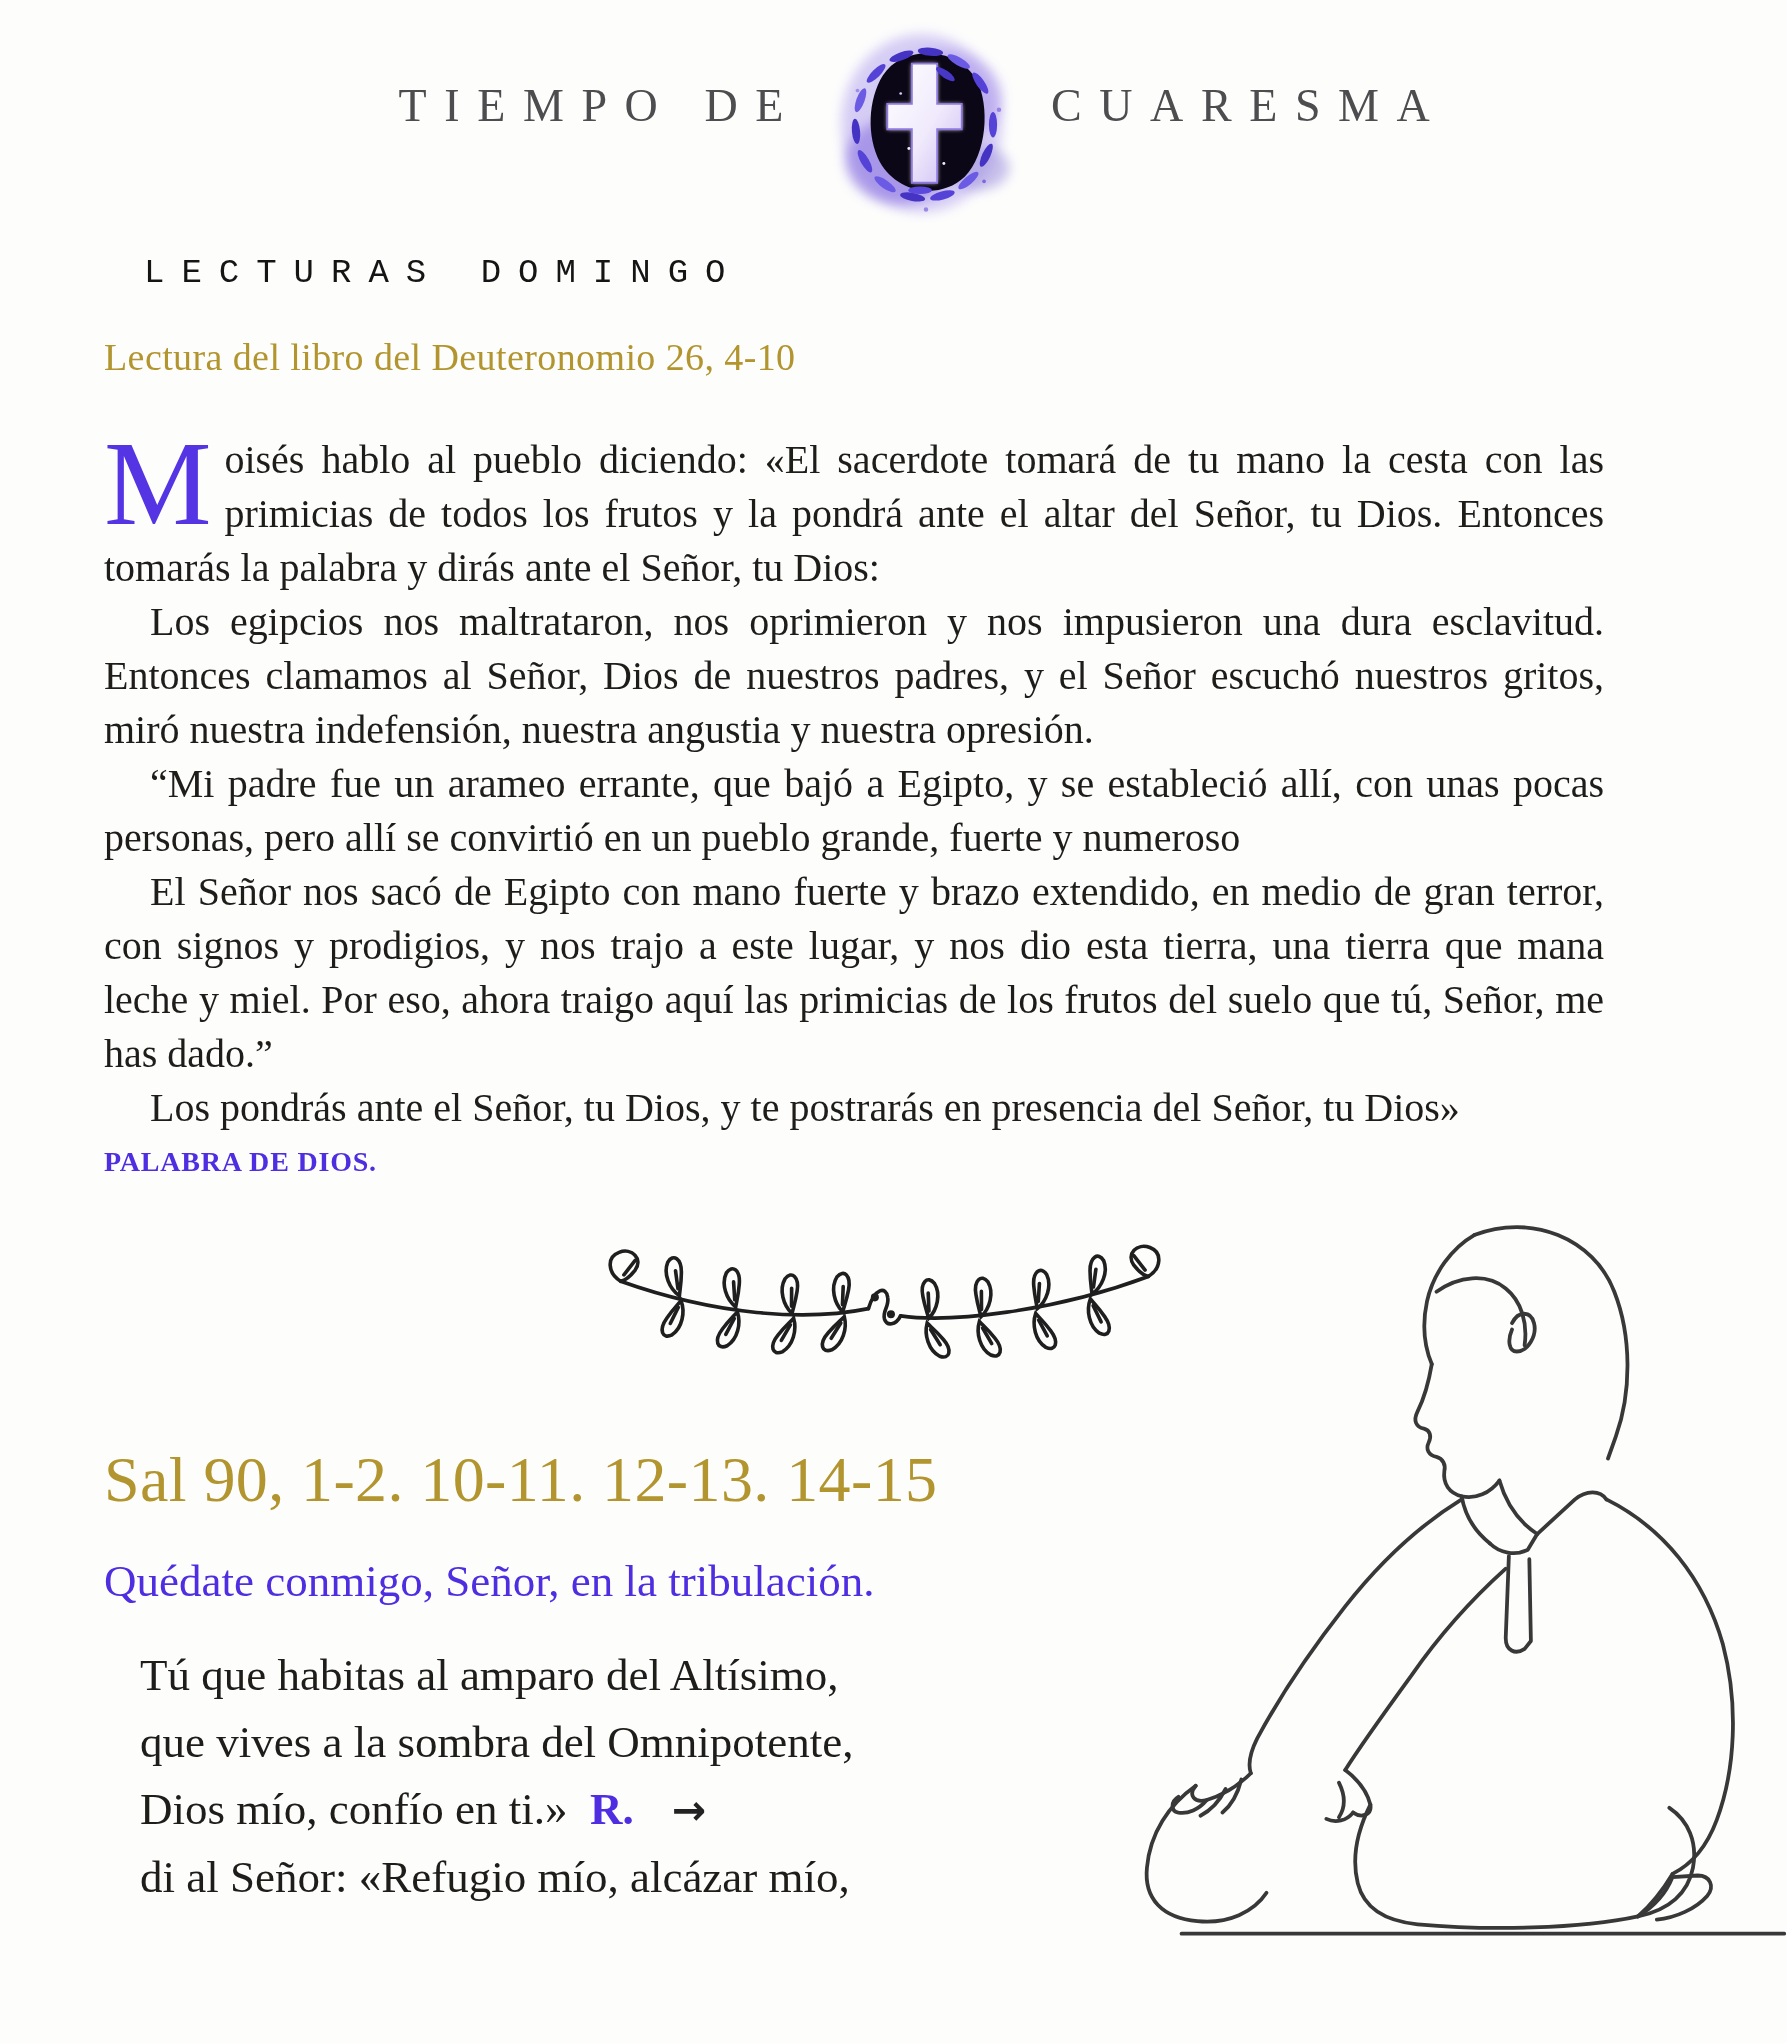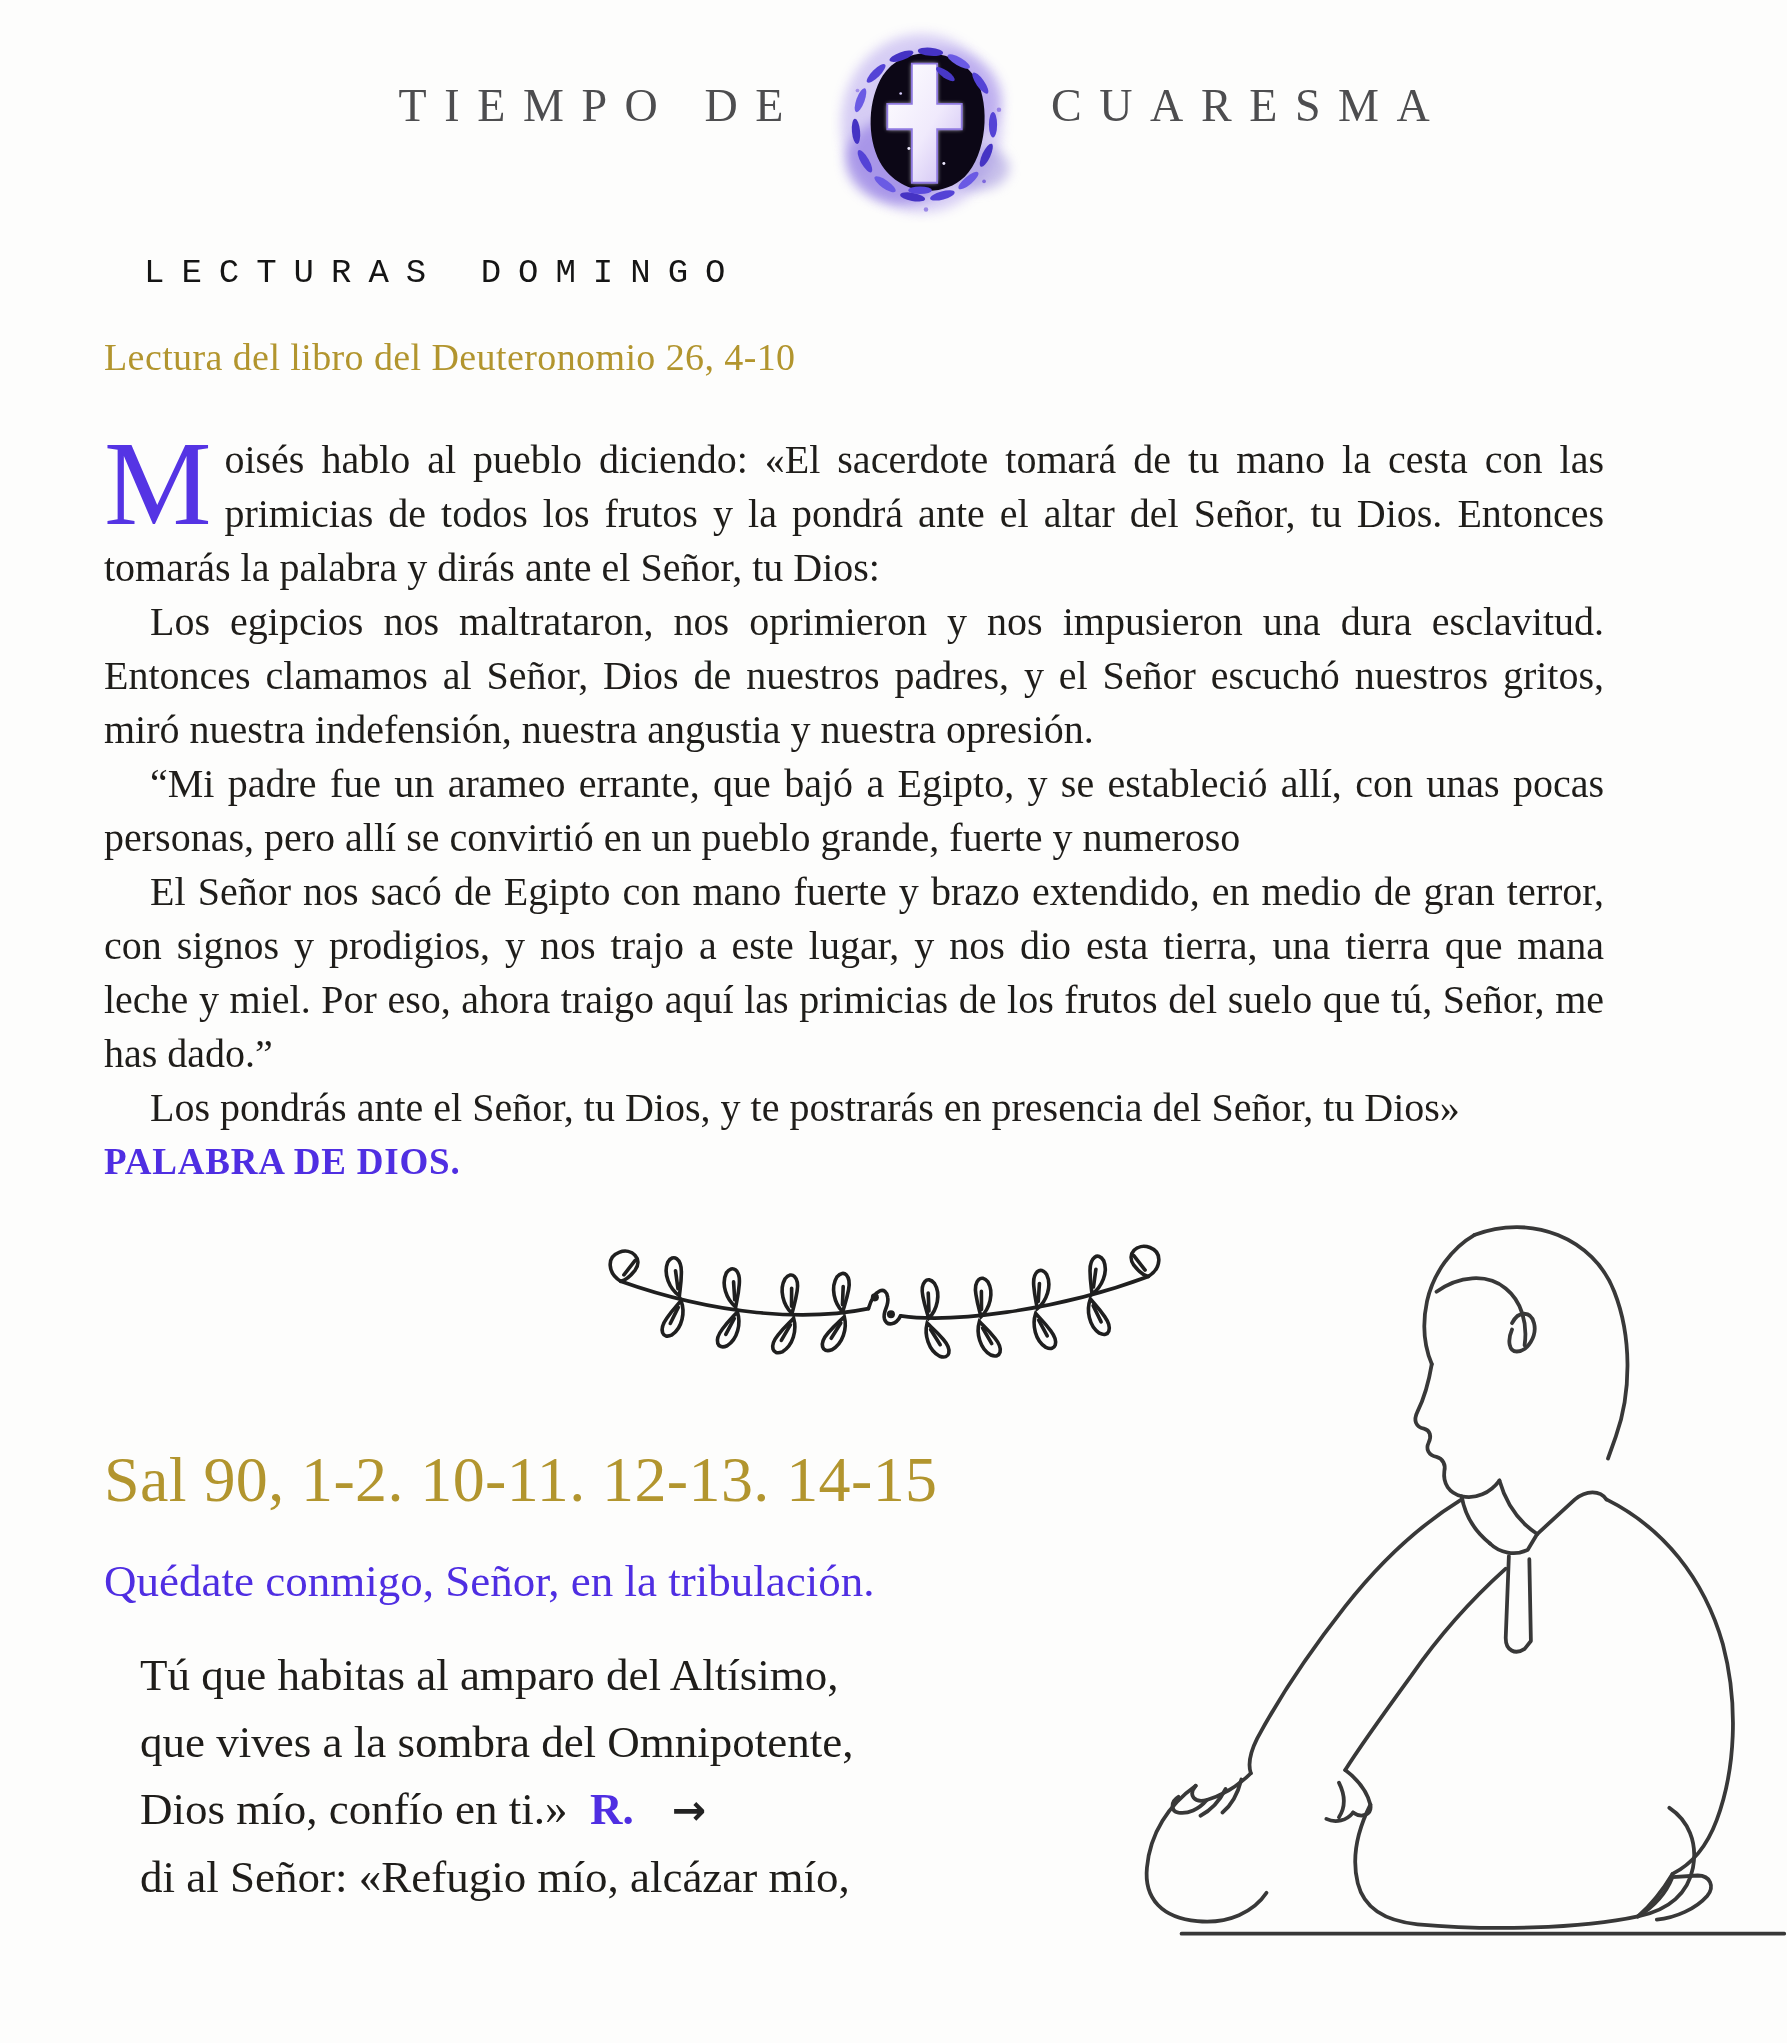--- a/index.html
+++ b/index.html
@@ -51,21 +51,21 @@
   .reading-body p{margin:0;}
   .para.indent{text-indent:46px;}
   .dropcap{
     float:left;
     font-size:121px;line-height:94px;
     padding:3.2px 12.8px 0 0;
     color:#5534e4;
   }
   .closing{
     color:#4f2ee2;font-weight:700;letter-spacing:0.8px;
-    font-size:37px;
+    font-size:28px;
   }
 
   
   .divider{position:absolute;left:603px;top:1233px;width:563px;height:140px;}
   .divider svg{width:100%;height:100%;}
 
   
   .psalm-response{
     position:absolute;left:104px;top:1555px;
     font-size:45px;color:#4f2ee2;

